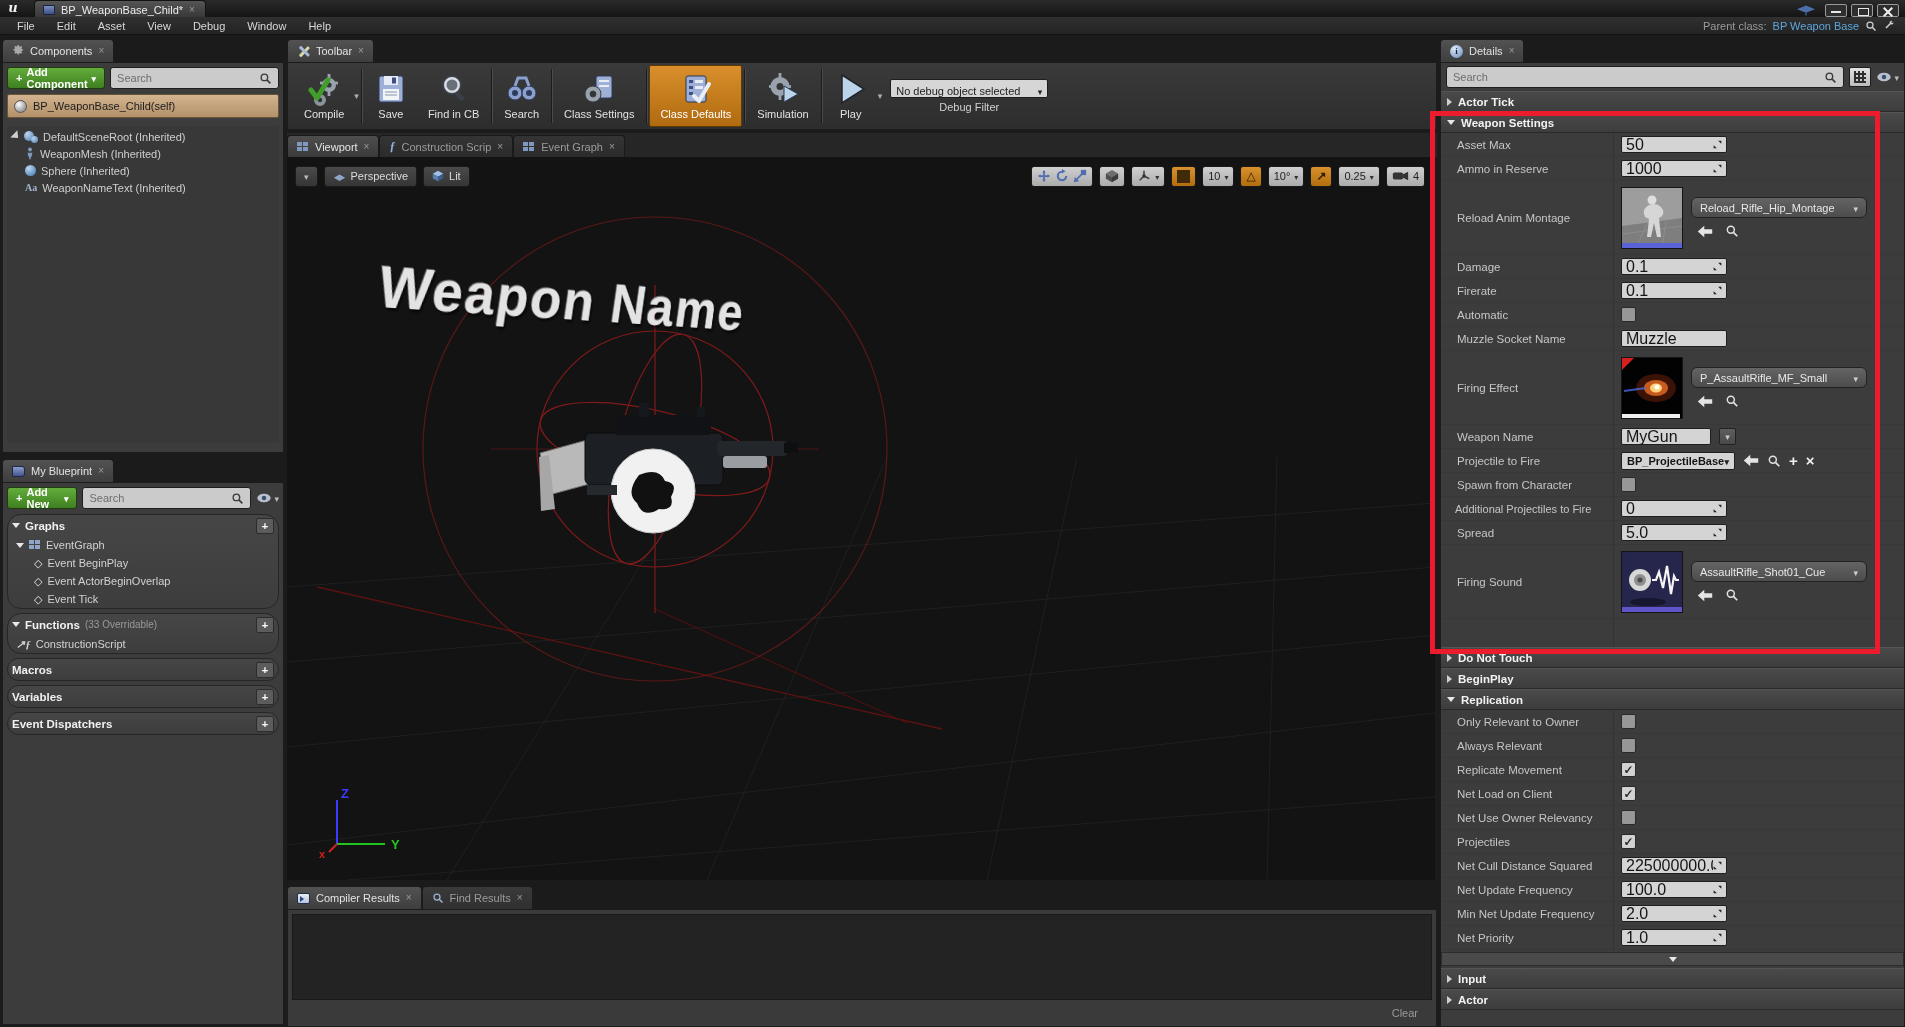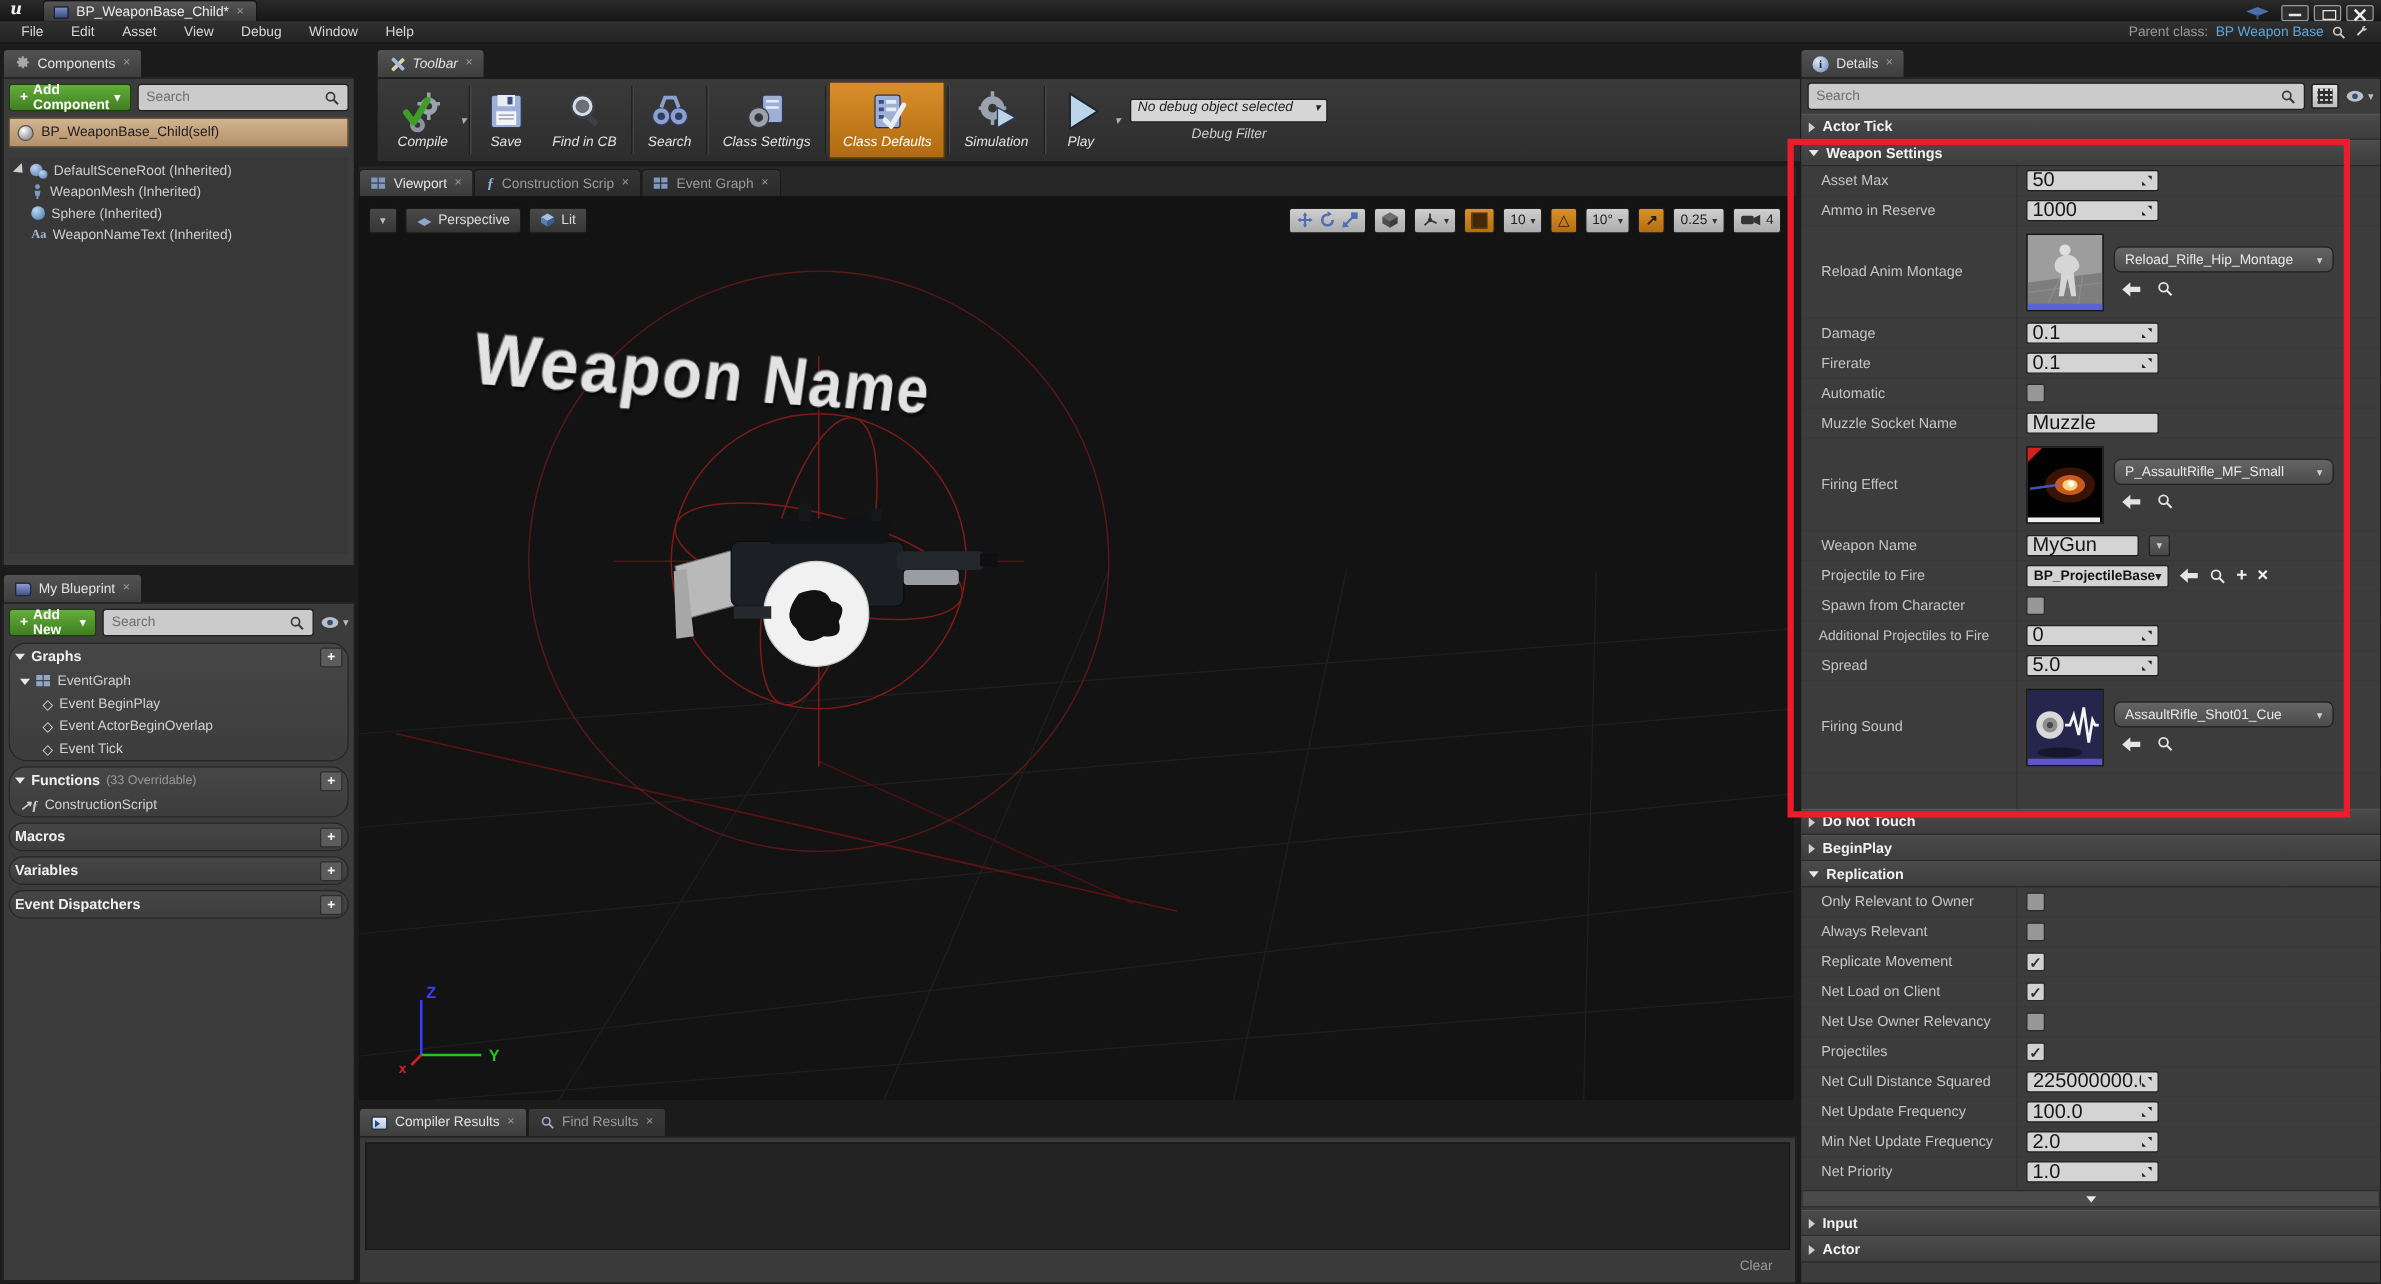--- a/index.html
+++ b/index.html
@@ -69,29 +69,29 @@
   .bp-item{height:18px;display:flex;align-items:center;gap:5px;padding-left:8px;color:#d2d2d2;}
   .bp-item.lvl2{padding-left:26px;}
   .ico-graph{width:12px;height:10px;display:grid;grid-template-columns:5px 5px;grid-template-rows:4px 4px;gap:1px;}
   .ico-graph span{background:#8fa6c8;}
   .ico-event::before{content:"◇";color:#e8e8e8;font-size:11px;}
   .ico-fn{color:#cfcfcf;font:italic bold 11px "Liberation Serif",serif;}
   .eyebtn{display:flex;align-items:center;gap:2px;}
   .eyebtn .dd::after{content:"▾";font-size:9px;color:#bbb;}
 
   
-  #toolbar-panel{left:301px;top:36px;width:1150px;height:94px;font-style:italic;}
+  #toolbar-panel{left:287px;top:36px;width:1150px;height:94px;}
   #toolbar-panel .panelbody{position:absolute;top:26px;left:0;right:0;bottom:0;background:linear-gradient(#3a3a3a,#2d2d2d);display:flex;align-items:stretch;padding:2px 6px;}
   .tbtn{display:flex;flex-direction:column;align-items:center;justify-content:center;gap:2px;padding:2px 10px;color:#e2e2e2;font-size:11px;}
   .tbtn.orange{background:linear-gradient(#d98f2b,#b06a10);border:1px solid #5f3a06;border-radius:2px;color:#fff;}
   .tsep{width:1px;background:#1c1c1c;margin:4px 2px;box-shadow:1px 0 0 #4a4a4a;}
   .dd-mini{color:#b0b0b0;font-size:9px;align-self:center;}
   .dd-mini::after{content:"▾";}
   #debugarea{display:flex;flex-direction:column;align-items:center;justify-content:center;gap:3px;margin-left:8px;}
-  #debug-select{width:158px;height:19px;background:#d6d6d6;border:1px solid #1e1e1e;border-radius:2px;color:#1c1c1c;display:flex;align-items:flex-start;padding:0 5px;}
+  #debug-select{width:158px;height:19px;background:#d6d6d6;border:1px solid #1e1e1e;border-radius:2px;color:#1c1c1c;display:flex;align-items:flex-end;padding:0 5px;}
   #debug-select .dd{margin-left:auto;}
   #debug-select .dd::after{content:"▾";font-size:9px;color:#222;}
 
   #viewport-panel{left:287px;top:133px;width:1150px;height:747px;}
   .vtabbar{height:24px;display:flex;align-items:flex-end;background:#262626;}
   .vtab{height:22px;display:flex;align-items:center;gap:6px;padding:0 9px;border:1px solid #191919;border-bottom:none;border-radius:4px 4px 0 0;background:linear-gradient(#343434,#2b2b2b);color:#9b9b9b;}
   .vtab.active{background:linear-gradient(#4e4e4e,#3b3b3b);color:#e6e6e6;}
   .ico-vp{width:12px;height:10px;display:grid;grid-template-columns:5px 5px;grid-template-rows:4px 4px;gap:1px;}
   .ico-vp span{background:#7f98bd;}
   .ico-cs{color:#8fb0d8;font:italic bold 12px "Liberation Serif",serif;}

